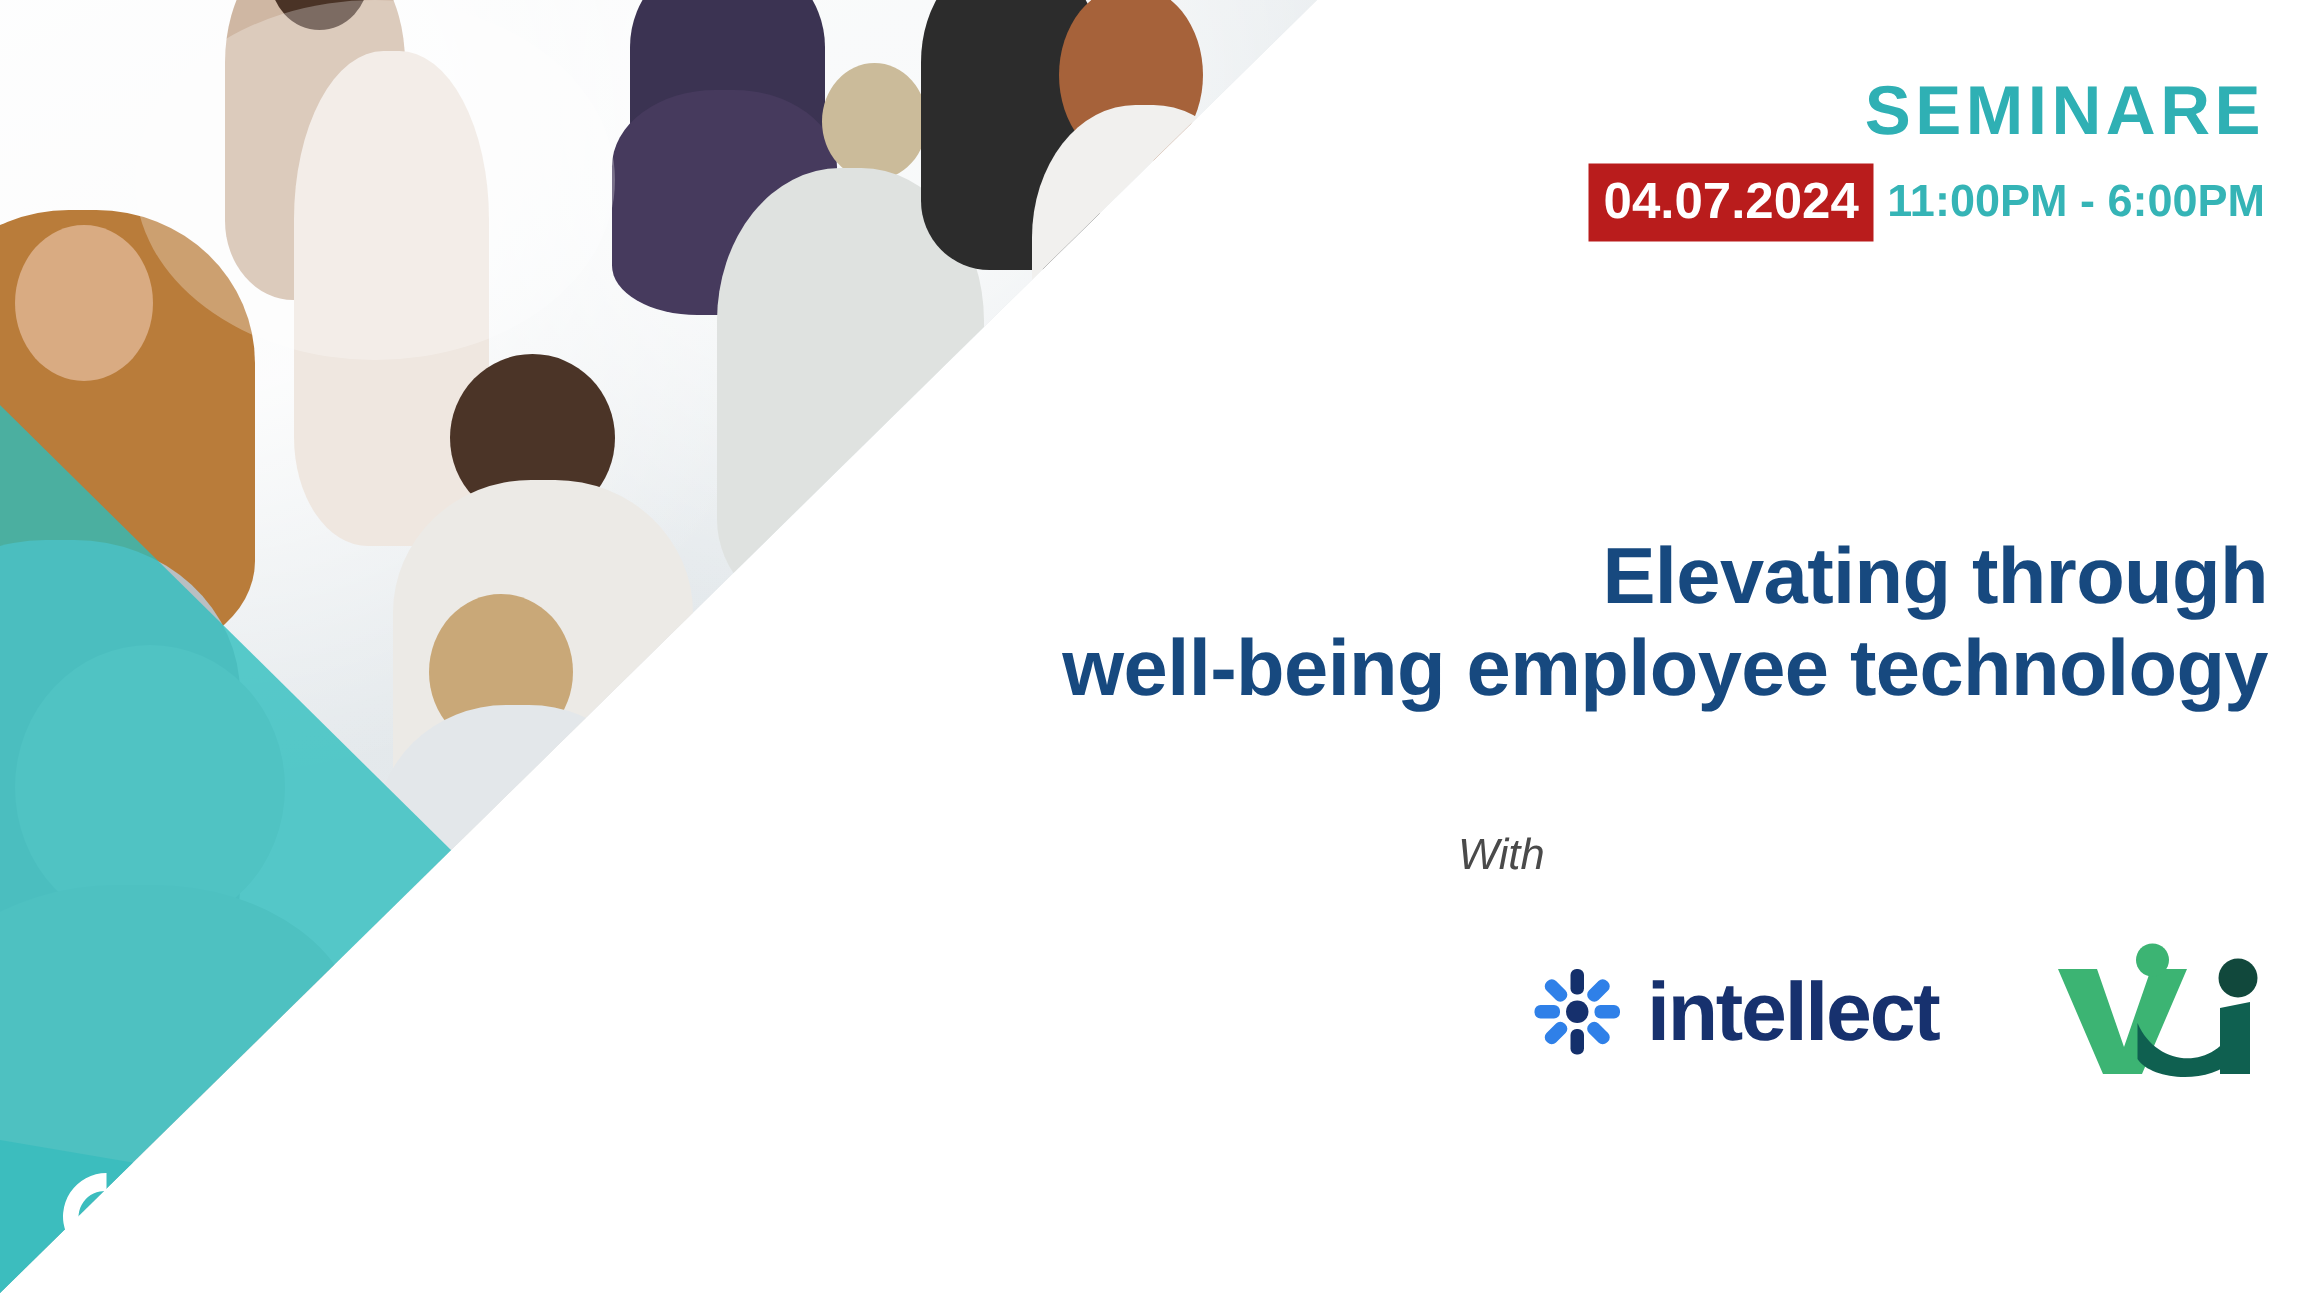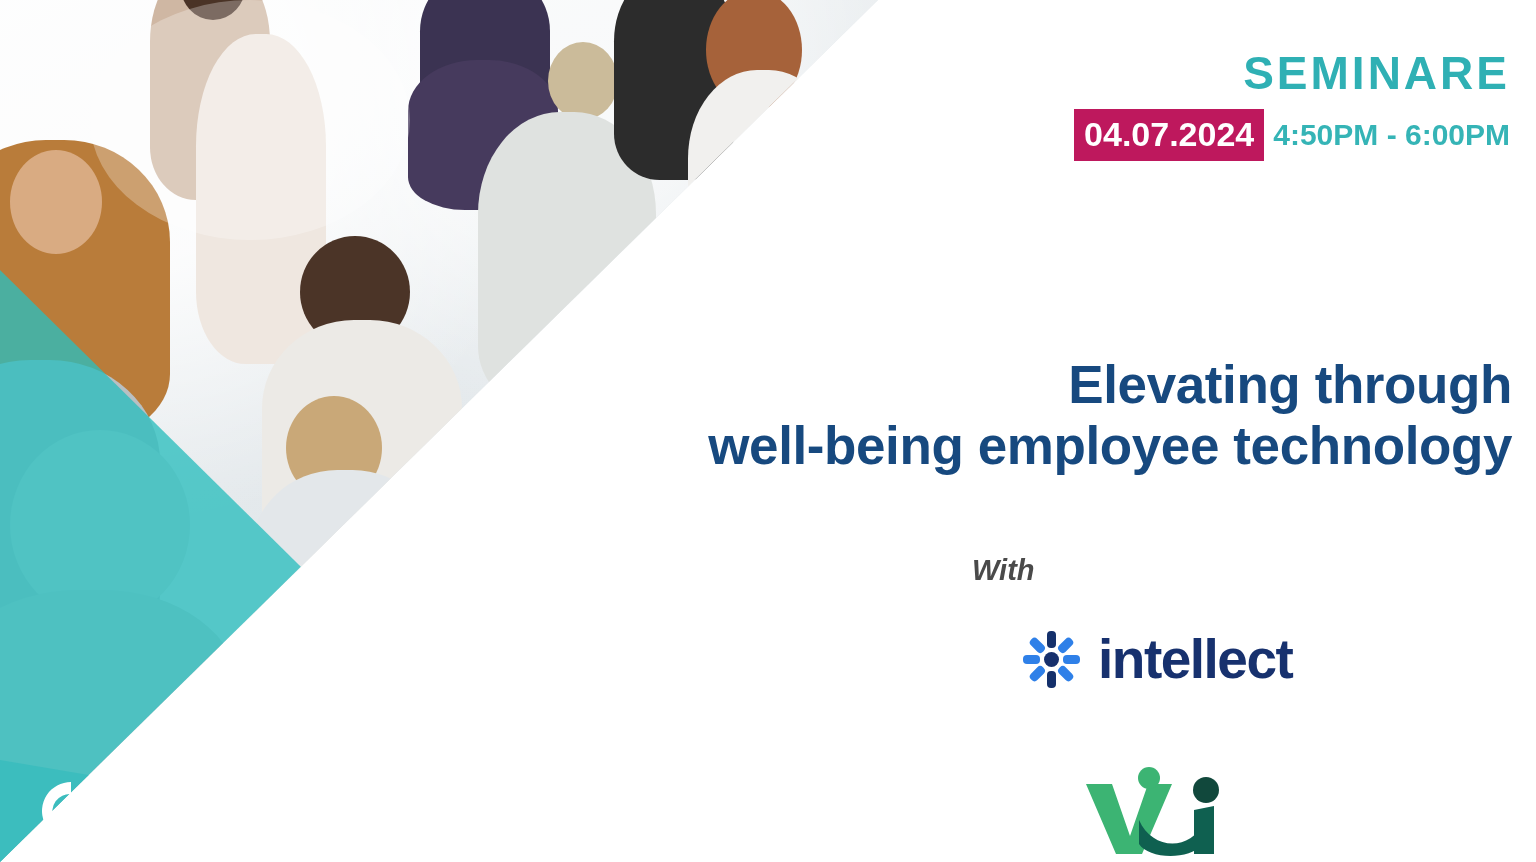--- a/index.html
+++ b/index.html
@@ -97,21 +97,21 @@
     font-family: "Liberation Sans", sans-serif;
   }
   .when-row {
     margin-top: 13px;
     display: flex;
     align-items: center;
     justify-content: flex-end;
     gap: 9px;
   }
   .date-badge {
-    background: #be185d;
+    background: #b91c1c;
     color: #ffffff;
     font-size: 34px;
     font-weight: bold;
     line-height: 1;
     padding: 8px 10px 10px 10px;
     letter-spacing: 0px;
   }
   .time-text {
     color: #35b4b6;
     font-size: 30px;
@@ -133,33 +133,32 @@
     letter-spacing: -0.4px;
   }
   .title .ln { display: block; white-space: nowrap; }
 
   .with {
     position: absolute;
     left: 352px;
     top: 554px;
     font-size: 29px;
     font-style: italic;
-    font-weight: bold;
+    font-weight: normal;
     color: #4a4a4a;
     font-family: "Liberation Sans", sans-serif;
   }
 
   .logo-row {
     position: absolute;
     left: 400px;
     top: 628px;
     display: flex;
     align-items: center;
     gap: 76px;
-    flex-direction: column;
   }
 
   
   .intellect {
     display: flex;
     align-items: center;
     gap: 16px;
   }
   .burst {
     position: relative;
@@ -262,21 +261,21 @@
     <div class="teal-overlay"></div>
     <div class="teal-solid"></div>
   </div>
 
   <div class="right">
 
     <div class="header-block">
       <div class="seminare">SEMINARE</div>
       <div class="when-row">
         <span class="date-badge">04.07.2024</span>
-        <span class="time-text">4:50PM - 6:00PM</span>
+        <span class="time-text">11:00PM - 6:00PM</span>
       </div>
     </div>
 
     <h1 class="title">
       <span class="ln">Elevating through</span>
       <span class="ln">well-being employee technology</span>
     </h1>
 
     <div class="with">With</div>
 

